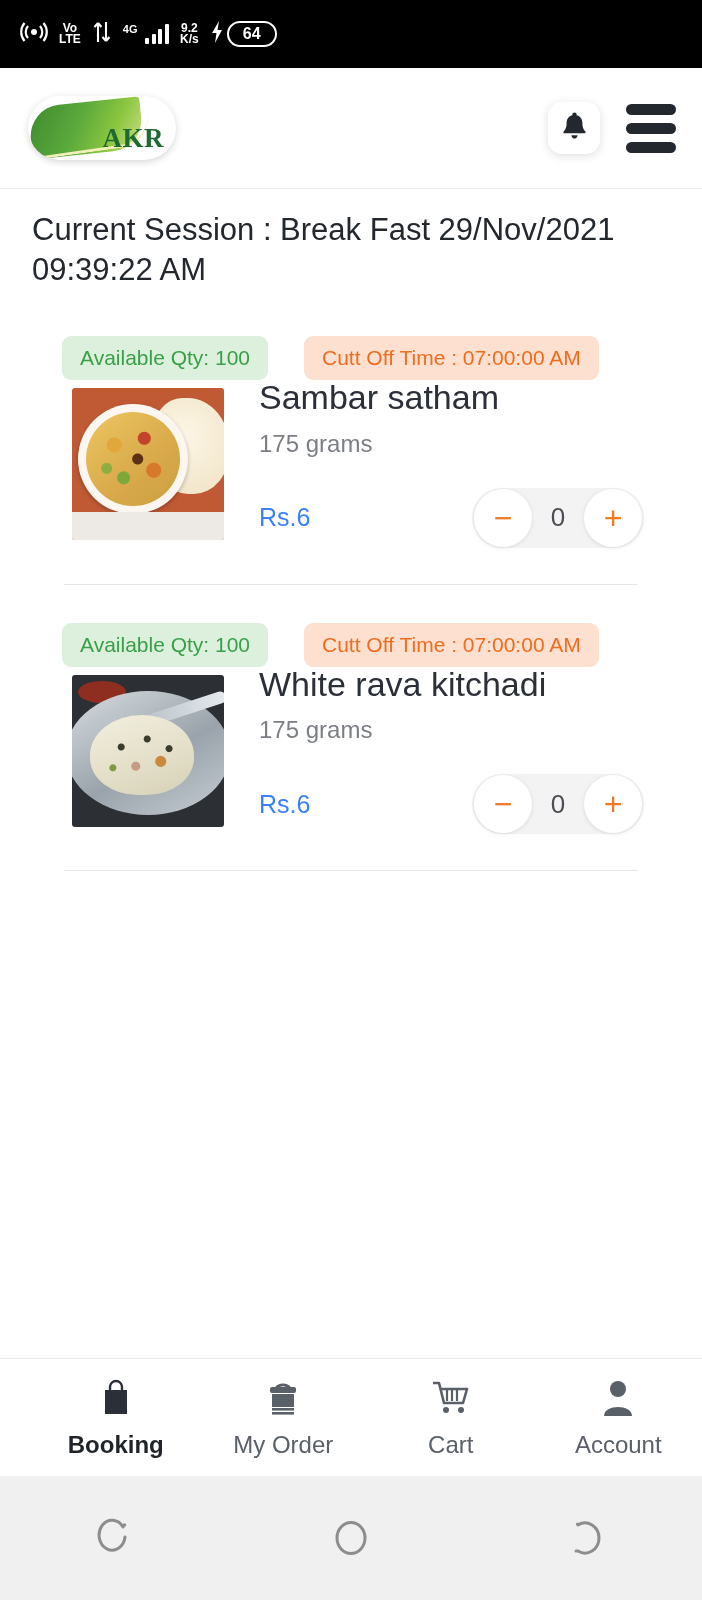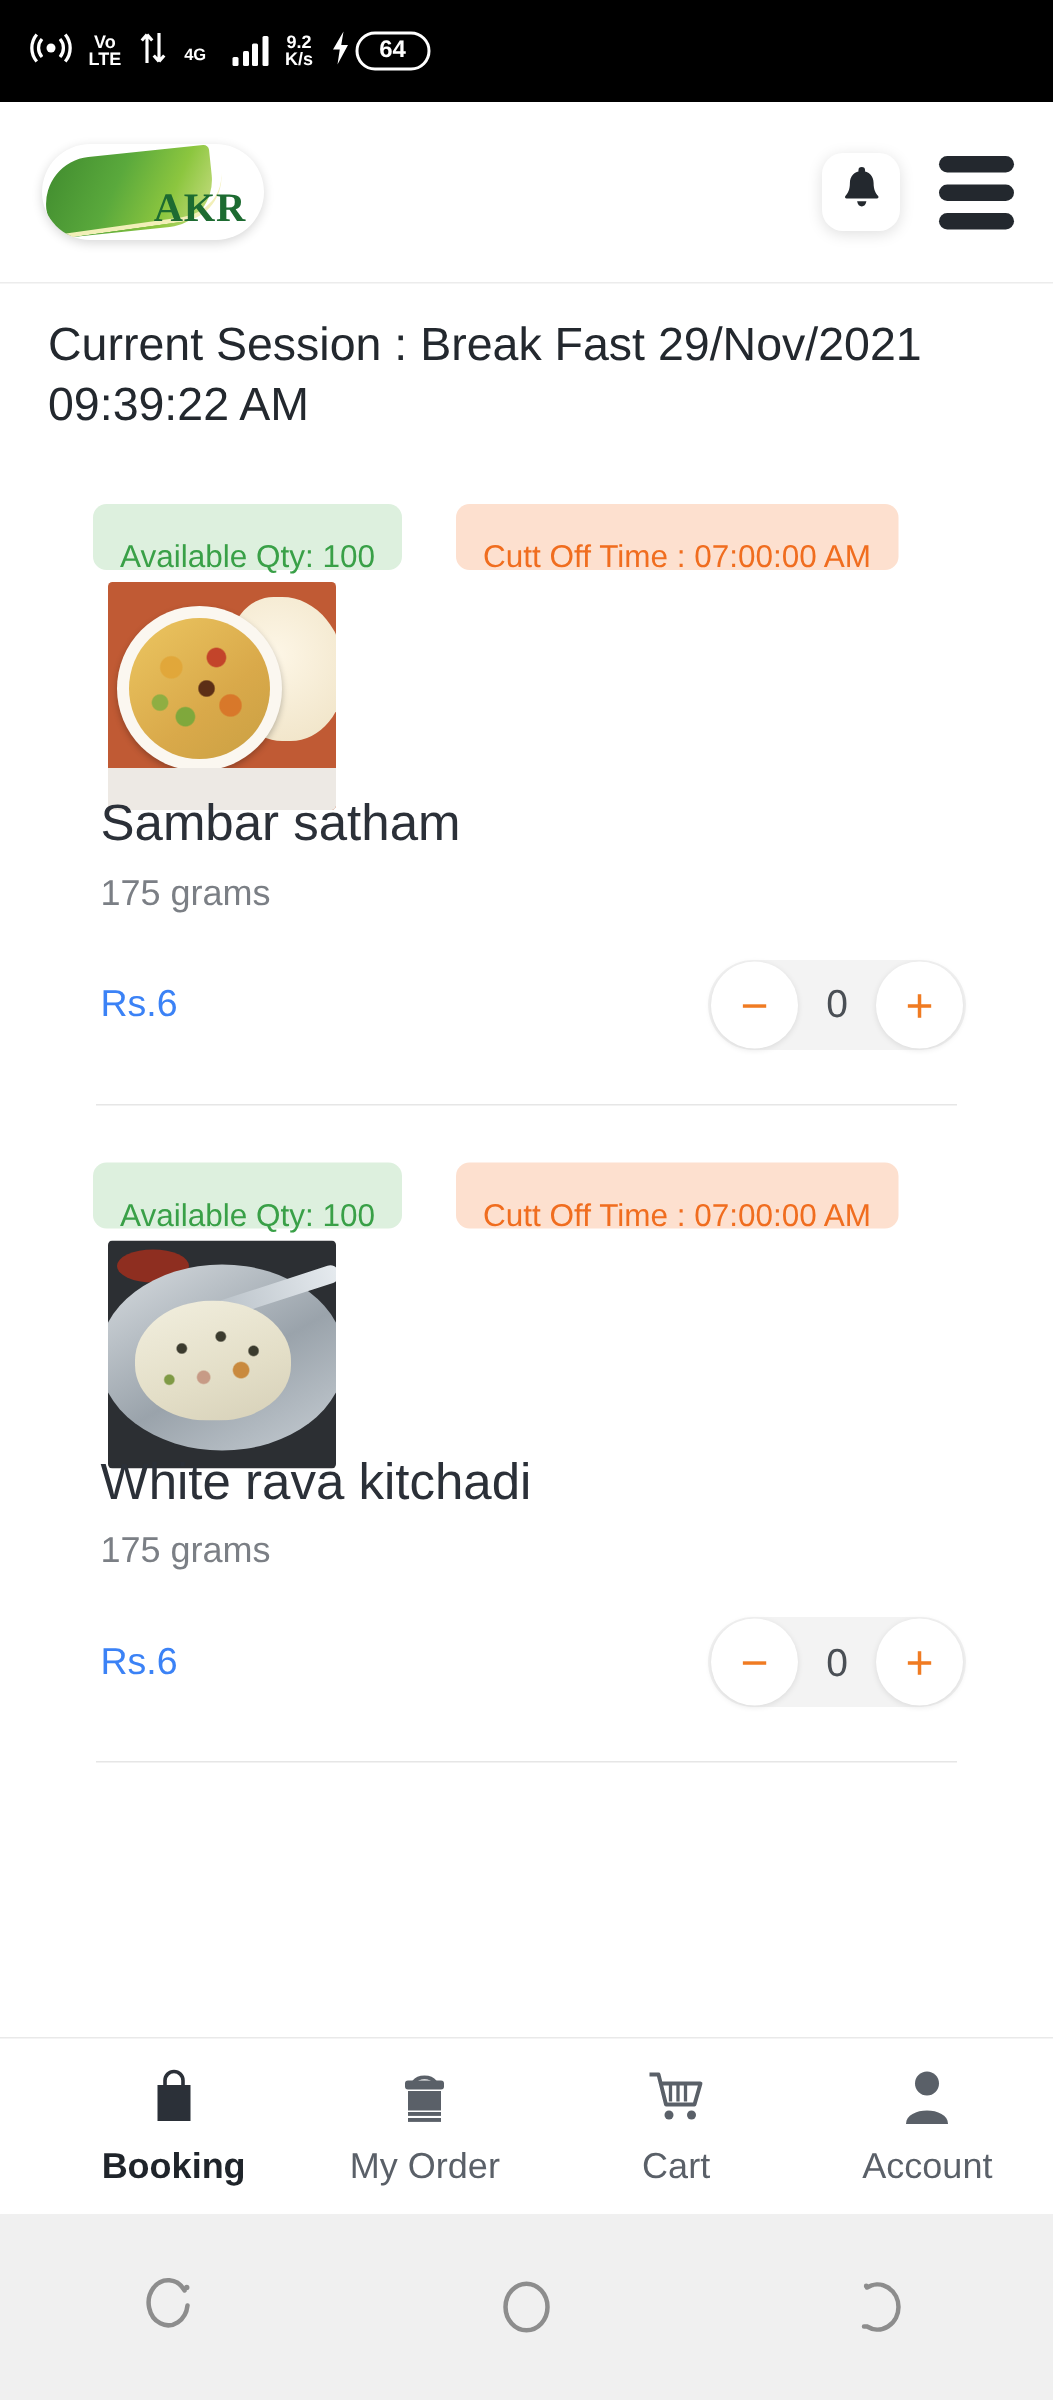--- a/index.html
+++ b/index.html
@@ -39,21 +39,21 @@
   .tiny-dot{ width:8px;height:8px;border-radius:50%;background:#fff; }
 
   .sb-right{ display:flex; align-items:center; gap:11px; }
   .volte{ font-size:12px; font-weight:700; line-height:.95; text-align:center; }
   .kbs{ font-size:12px; font-weight:700; line-height:.95; text-align:center; }
   .bars{ display:flex; align-items:flex-end; gap:2.5px; height:20px; }
   .bars i{ display:block; width:4px; background:#fff; border-radius:1px; }
   .bars i:nth-child(1){height:6px;} .bars i:nth-child(2){height:10px;}
   .bars i:nth-child(3){height:15px;} .bars i:nth-child(4){height:20px;}
   .g4{ font-size:11px;font-weight:700;line-height:1;margin-bottom:1px; }
-  .sig-wrap{ display:flex; align-items:flex-end; gap:18px; }
+  .sig-wrap{ display:flex; gap:8px; }
   .batt{
     display:flex;align-items:center;gap:3px;
   }
   .batt-body{
     border:2.4px solid #fff;border-radius:13px;
     min-width:50px;height:26px;display:flex;align-items:center;justify-content:center;
     font-size:16px;font-weight:700;padding:0 4px;
   }
   .batt-body::after{
     content:"";position:absolute;
@@ -102,26 +102,26 @@
     position:absolute; top:210px; left:32px; width:620px;
     font-size:31px; line-height:1.28; color:#23282e; font-weight:400;
   }
 
   
   .list{ position:absolute; top:336px; left:0; width:702px; }
   .card{ position:relative; padding:0 32px; }
   .badges{ position:relative; height:48px; margin-left:30px; }
   .badge{
     position:absolute; top:0; border-radius:9px;
-    font-size:21px; line-height:44px; height:44px; padding:14px 18px; white-space:nowrap;
+    font-size:21px; line-height:44px; height:44px; padding:0 18px; white-space:nowrap;
   }
   .badge-qty{ left:0; background:#ddf0de; color:#39a047; }
   .badge-cut{ left:242px; background:#fde0cf; color:#f06d1f; }
 
-  .body{ display:flex; gap:0; margin-top:4px;flex-direction:column; }
+  .body{ display:flex; gap:0; margin-top:4px; }
   .thumb{
     width:152px; height:152px; flex:0 0 152px; margin-left:40px;
     border-radius:3px; overflow:hidden; position:relative;
   }
   .info{ flex:1; padding-left:35px; position:relative; }
   .pname{
     font-size:34px; font-weight:400; color:#2b3038;
     line-height:1.05; margin-top:-8px; white-space:nowrap;
   }
   .pweight{ font-size:24px; color:#7b7f85; margin-top:14px; }

